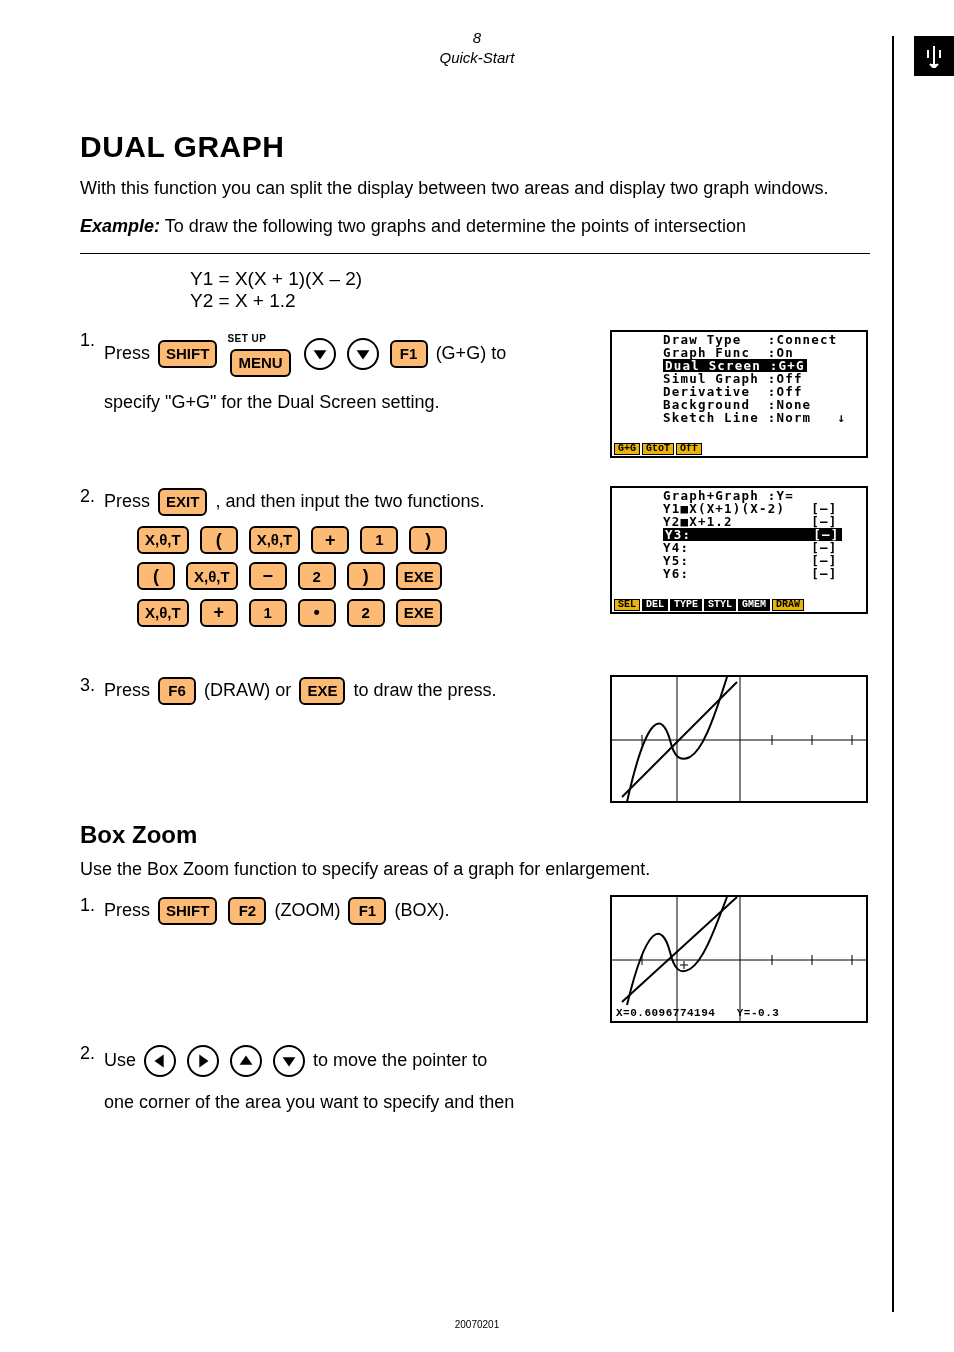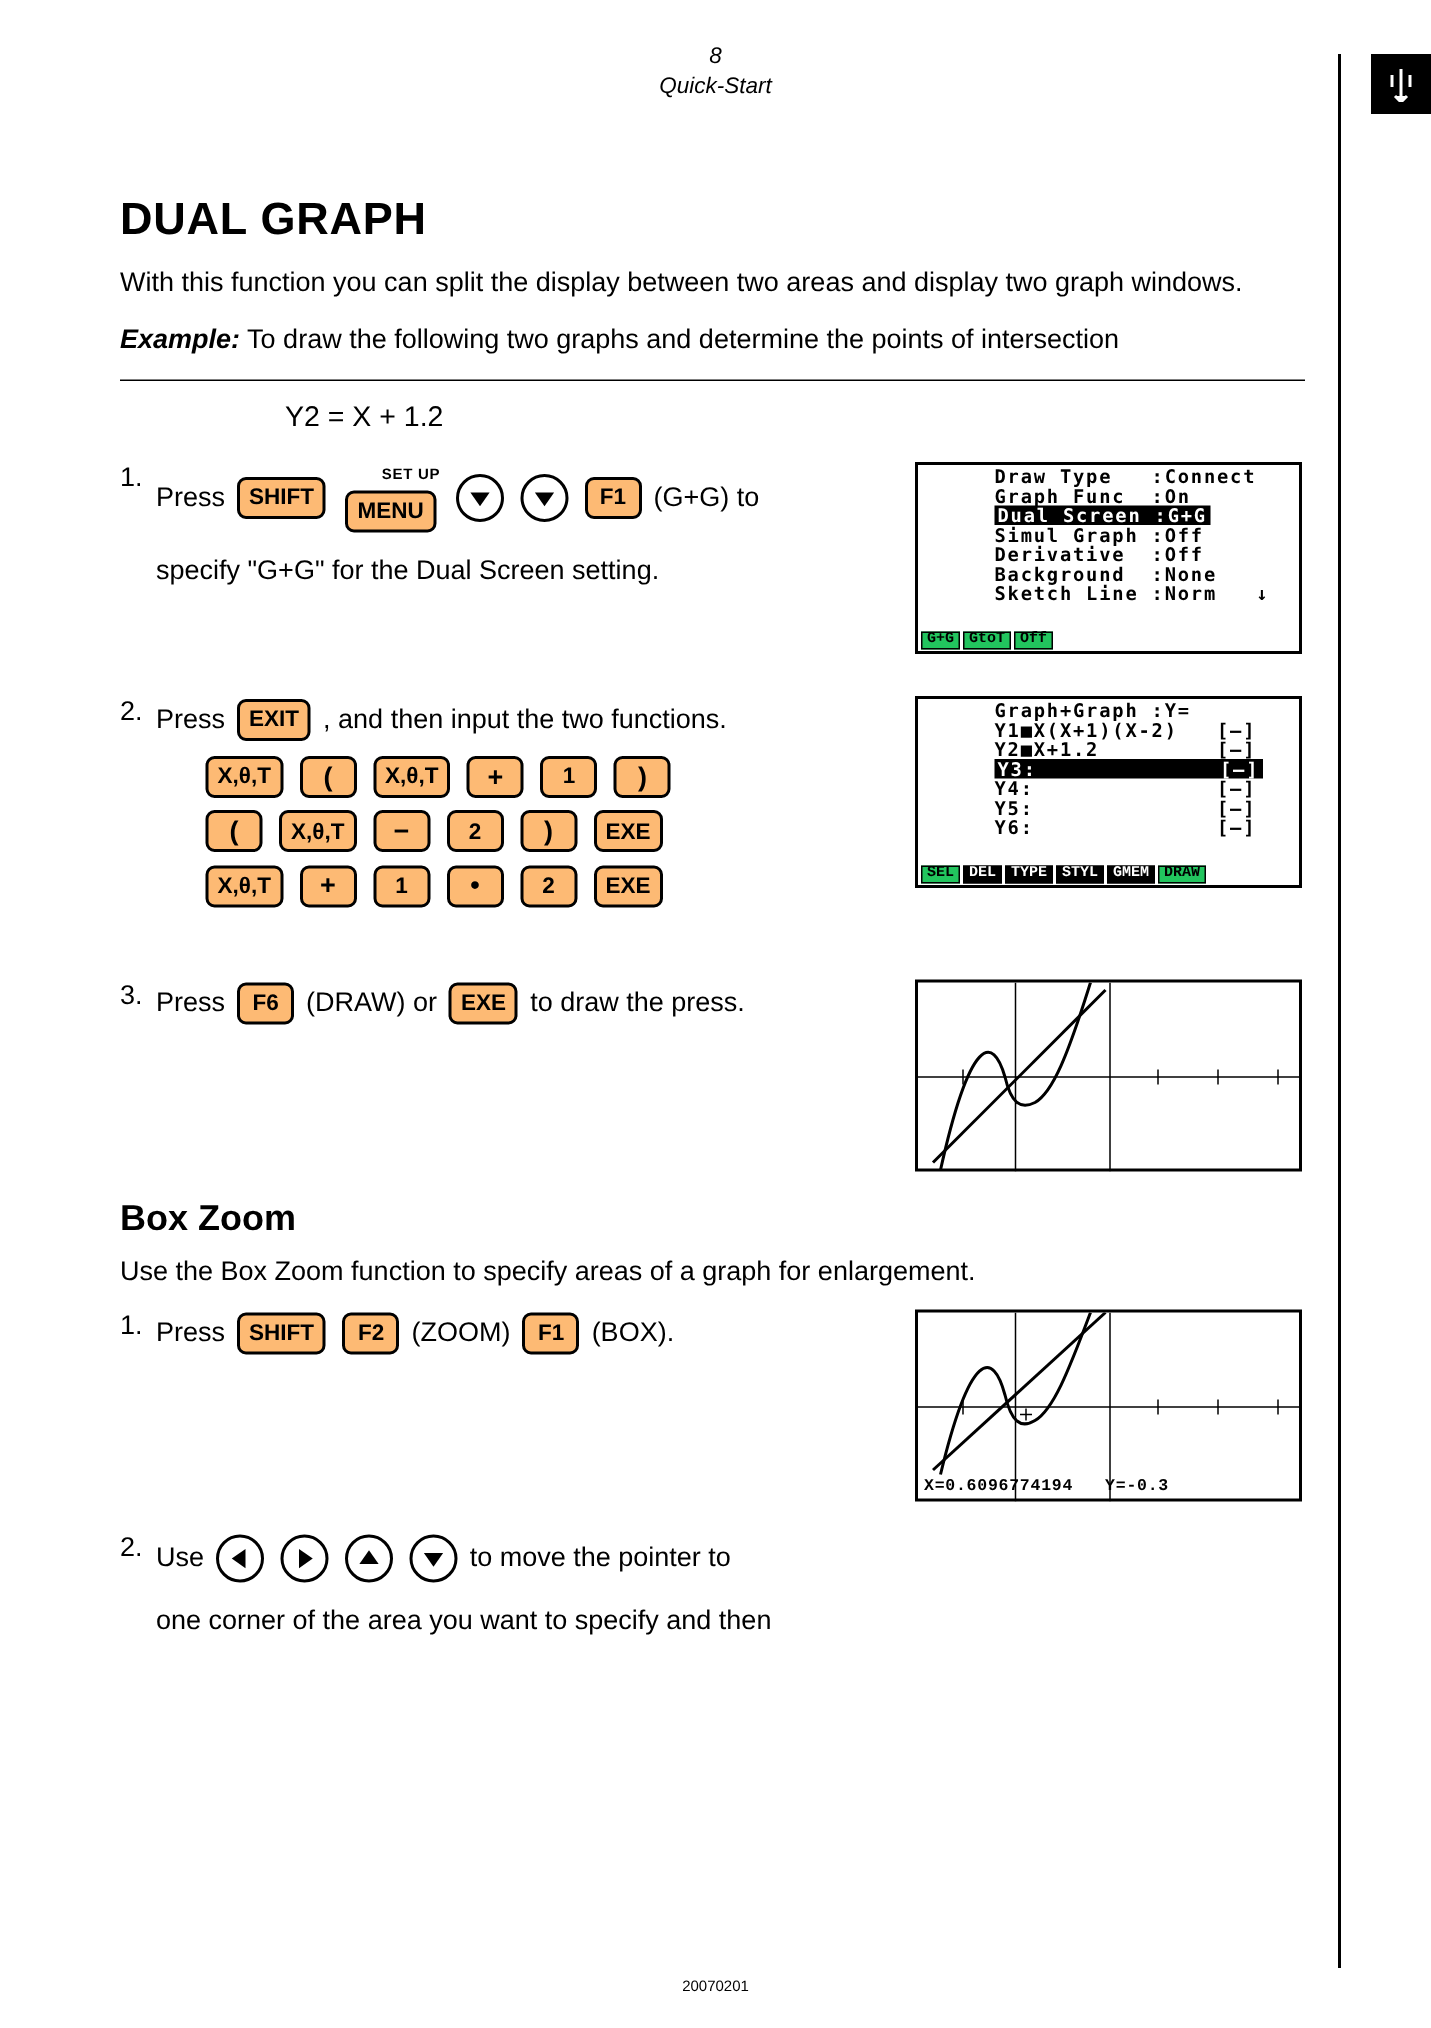--- a/index.html
+++ b/index.html
@@ -113,21 +113,21 @@
     right: 2px;
     bottom: 1px;
     display: flex;
     gap: 2px;
     font-size: 10px;
     font-weight: bold;
   }
   .fkey-bar span {
     border: 1px solid #000;
     padding: 0 3px;
-    background: #22c55e;
+    background: #eab308;
   }
   .fkey-bar span.inv { background:#000; color:#fff; }
   .graph-lcd {
     border: 2px solid #000;
     width: 258px;
     height: 128px;
     position: relative;
   }
   .coord-text {
     position: absolute;
@@ -149,21 +149,21 @@
     font-weight: 900;
     font-family: Arial, sans-serif;
     min-width: 38px;
     height: 28px;
     vertical-align: middle;
     background: #fdba74;
     font-size: 15px;
   }
   .key.big { min-width: 48px; font-size: 15px; }
   .key.symbol { font-size: 18px; }
-  .key-wrap { display:inline-flex; flex-direction:column; align-items:flex-end; vertical-align:middle; margin: 0 2px;}
+  .key-wrap { display:inline-flex; flex-direction:column; align-items:flex-start; vertical-align:middle; margin: 0 2px;}
   .key-label-top { font-size: 10px; font-weight: bold; letter-spacing: 0.5px; }
   .arrow-key {
     display:inline-flex; align-items:center; justify-content:center;
     width:32px; height:32px; border:2.5px solid #000; border-radius:50%;
     margin: 2px 3px; vertical-align:middle; background:#fff;
   }
   .arrow-key svg { width:22px; height:22px; }
   .key-sequence { margin-left: 30px; margin-top: 6px; }
   .key-row { margin: 4px 0; white-space: nowrap; }
   .footer-num {
@@ -201,20 +201,21 @@
     <h1>DUAL GRAPH</h1>
     <p>With this function you can split the display between two areas and display two graph windows.</p>
 
     <p>
       <span class="example-label">Example:</span>
       <span>To draw the following two graphs and determine the points of intersection</span>
     </p>
     <div class="hr"></div>
 
     <div class="eq-block">
+      <div>Y1 = X(X + 1)(X – 2)</div>
       <div>Y2 = X + 1.2</div>
     </div>
 
     <div class="row">
       <div class="left">
         <div class="step">
           <div class="step-num">1.</div>
           <div class="step-body">
             <span>Press</span>
             <span class="key big">SHIFT</span>

